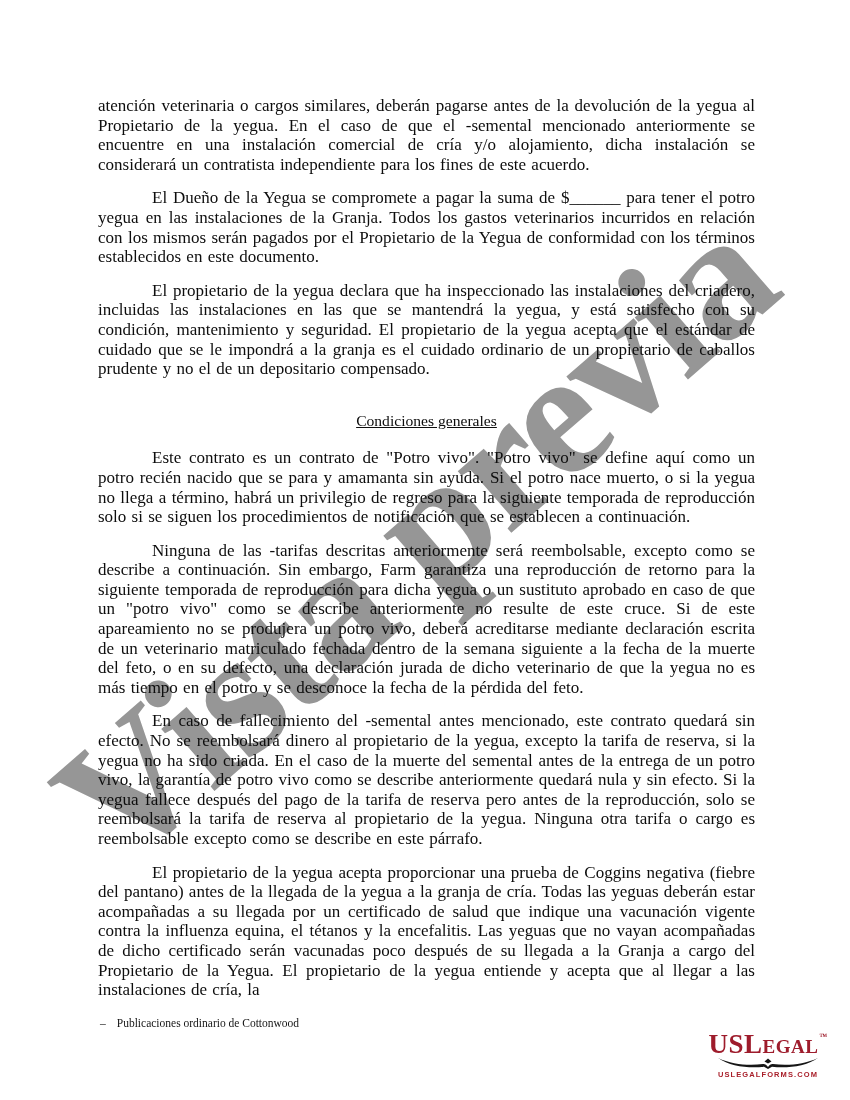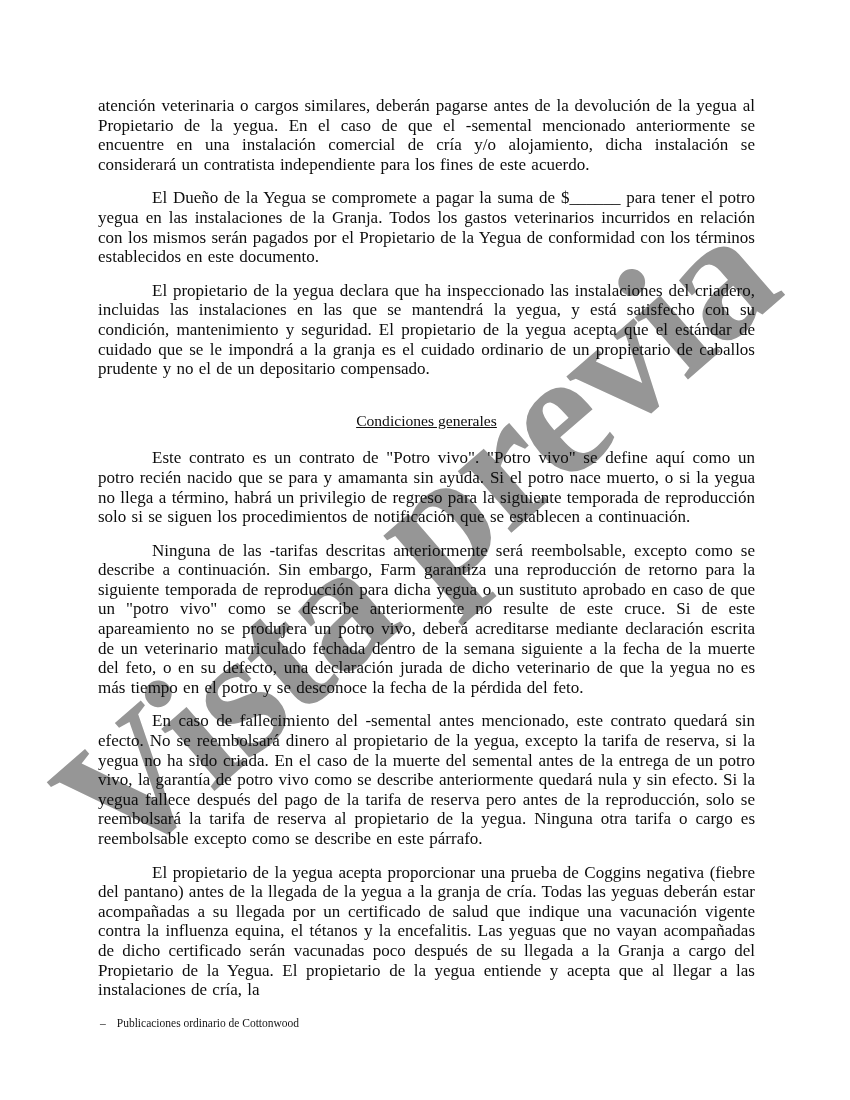--- a/index.html
+++ b/index.html
@@ -110,14 +110,27 @@
     <p>Este contrato es un contrato de "Potro vivo". "Potro vivo" se define aquí como un potro recién nacido que se para y amamanta sin ayuda. Si el potro nace muerto, o si la yegua no llega a término, habrá un privilegio de regreso para la siguiente temporada de reproducción solo si se siguen los procedimientos de notificación que se establecen a continuación.</p>
     <p>Ninguna de las -tarifas descritas anteriormente será reembolsable, excepto como se describe a continuación. Sin embargo, Farm garantiza una reproducción de retorno para la siguiente temporada de reproducción para dicha yegua o un sustituto aprobado en caso de que un "potro vivo" como se describe anteriormente no resulte de este cruce. Si de este apareamiento no se produjera un potro vivo, deberá acreditarse mediante declaración escrita de un veterinario matriculado fechada dentro de la semana siguiente a la fecha de la muerte del feto, o en su defecto, una declaración jurada de dicho veterinario de que la yegua no es más tiempo en el potro y se desconoce la fecha de la pérdida del feto.</p>
     <p>En caso de fallecimiento del -semental antes mencionado, este contrato quedará sin efecto. No se reembolsará dinero al propietario de la yegua, excepto la tarifa de reserva, si la yegua no ha sido criada. En el caso de la muerte del semental antes de la entrega de un potro vivo, la garantía de potro vivo como se describe anteriormente quedará nula y sin efecto. Si la yegua fallece después del pago de la tarifa de reserva pero antes de la reproducción, solo se reembolsará la tarifa de reserva al propietario de la yegua. Ninguna otra tarifa o cargo es reembolsable excepto como se describe en este párrafo.</p>
     <p>El propietario de la yegua acepta proporcionar una prueba de Coggins negativa (fiebre del pantano) antes de la llegada de la yegua a la granja de cría. Todas las yeguas deberán estar acompañadas a su llegada por un certificado de salud que indique una vacunación vigente contra la influenza equina, el tétanos y la encefalitis. Las yeguas que no vayan acompañadas de dicho certificado serán vacunadas poco después de su llegada a la Granja a cargo del Propietario de la Yegua. El propietario de la yegua entiende y acepta que al llegar a las instalaciones de cría, la</p>
   </div>
 
   <div class="footer">
     <span class="dash">–</span><span>Publicaciones ordinario de Cottonwood</span>
   </div>
 
+  <div class="logo">
+    <div class="logo-brand">
+      <span>USLegal</span><span class="tm">™</span>
+    </div>
+    <svg class="wings" width="104" height="12" viewBox="0 0 104 12" aria-hidden="true">
+      <path d="M2 1 C 16 7.5, 33 9, 47 7 C 49 6.8, 50.6 8, 52 10
+               C 53.4 8, 55 6.8, 57 7 C 71 9, 88 7.5, 102 1
+               C 90 9.5, 71 11.5, 56 9.8 L 52 12 L 48 9.8
+               C 33 11.5, 14 9.5, 2 1 Z" fill="#161616"></path>
+      <path d="M48.5 4.5 L52 1.5 L55.5 4.5 L52 6.5 Z" fill="#161616"></path>
+    </svg>
+    <div class="logo-site">USLEGALFORMS.COM</div>
+  </div>
 
 </div>
 
 </body></html>

